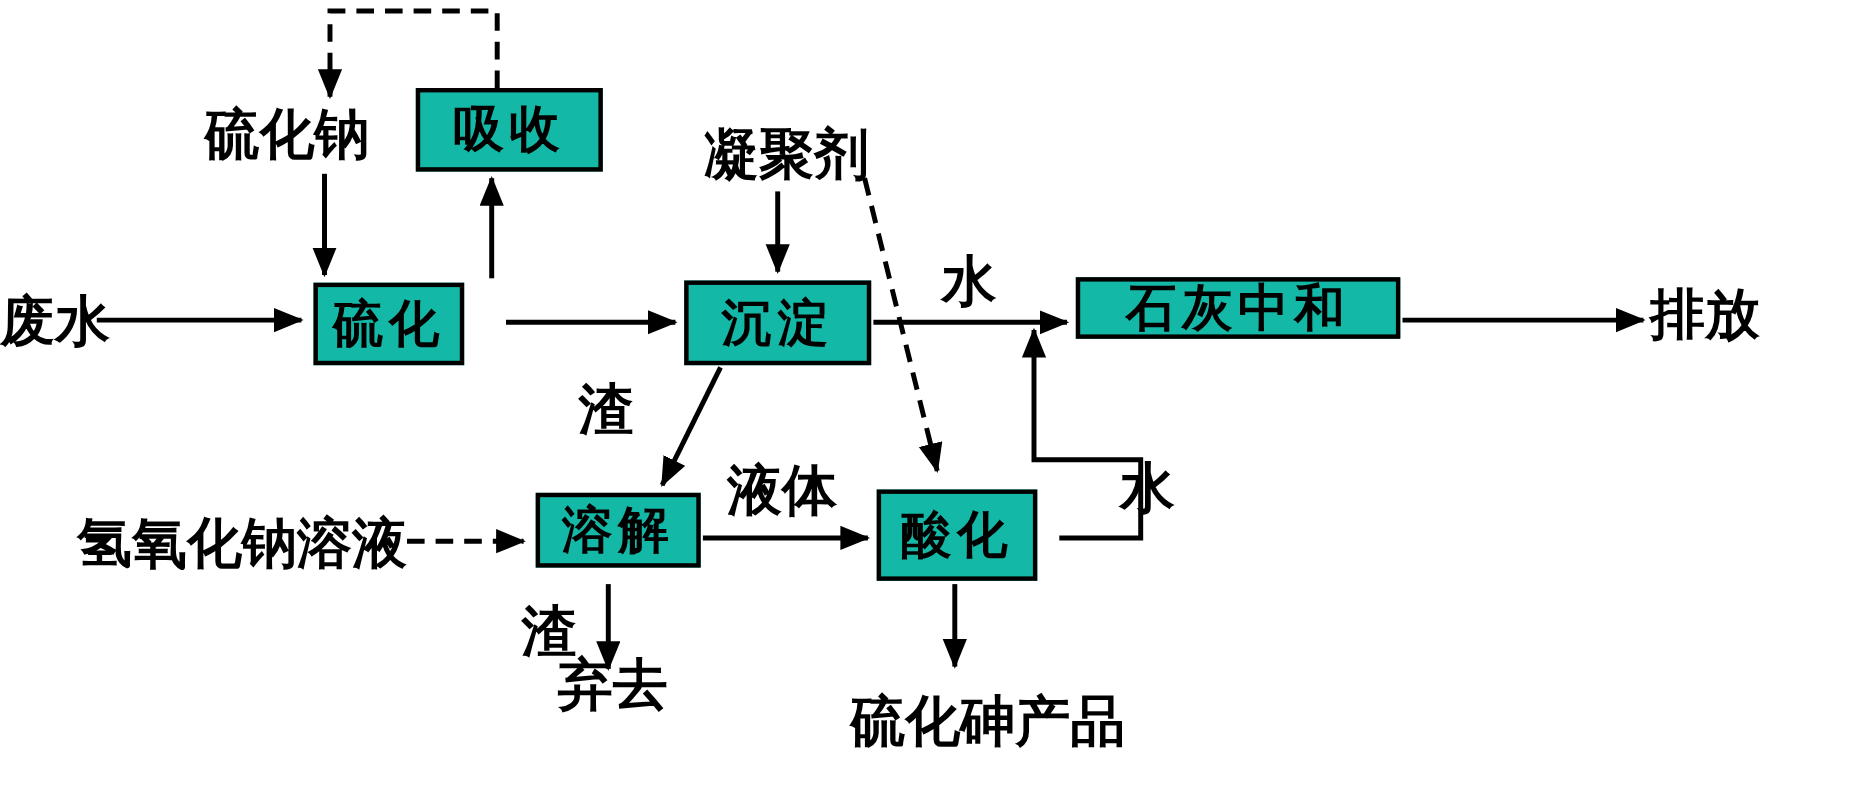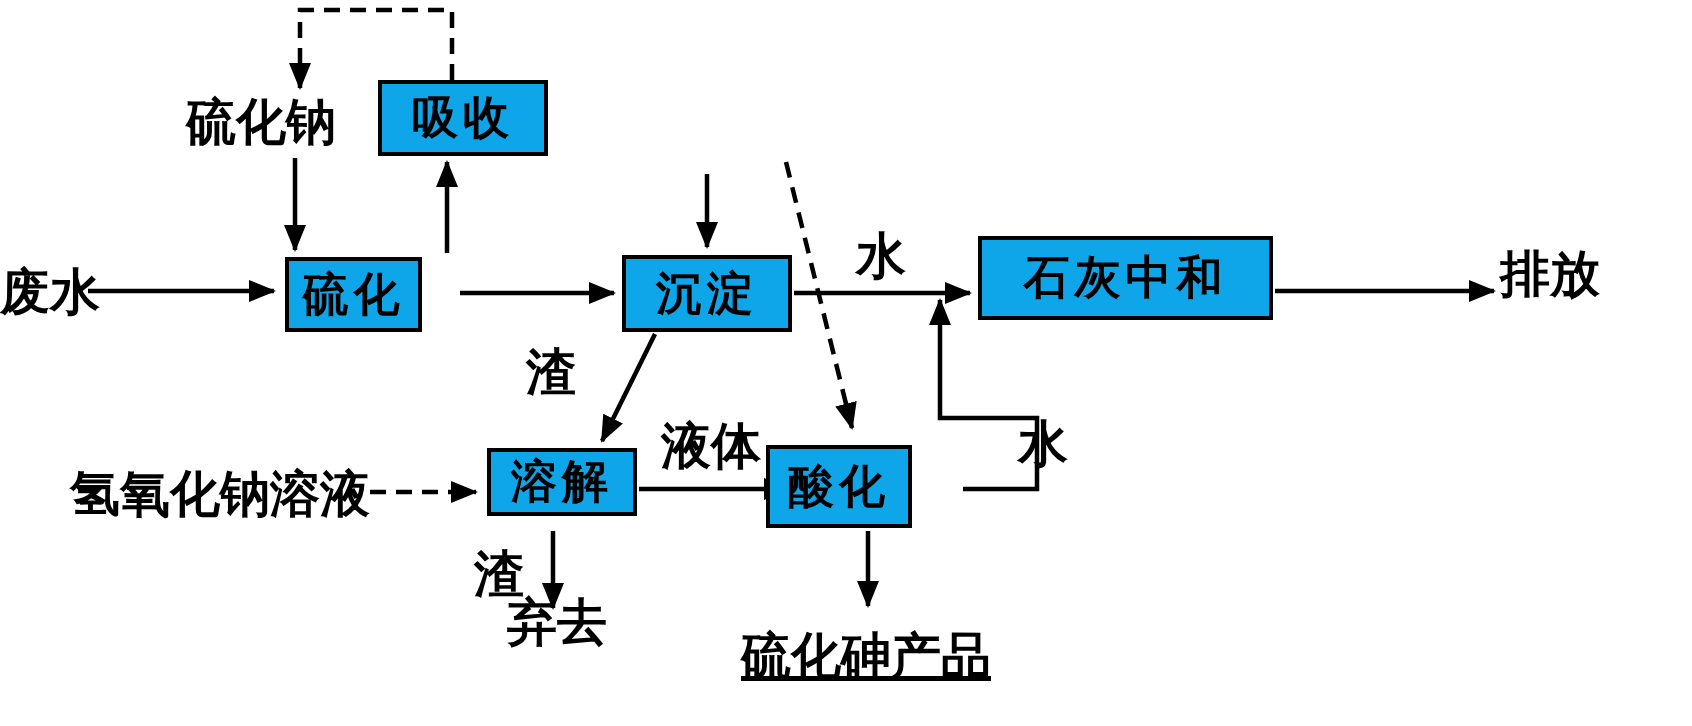--- a/index.html
+++ b/index.html
@@ -9,21 +9,21 @@
     position:relative;
     width:1692px;
     height:726px;
     background:#ffffff;
     overflow:hidden;
   }
   .layer { position:absolute; left:0; top:0; width:1692px; height:726px; }
   .node {
     position:absolute;
     border:4px solid #000000;
-    background:#0ea5e9;
+    background:#14b8a6;
     display:flex;
     align-items:center;
     justify-content:center;
     font-weight:bold;
     font-size:46px;
     color:#000000;
     letter-spacing:5px;
     white-space:nowrap;
     z-index:2;
   }
@@ -34,36 +34,36 @@
     color:#000000;
     text-align:center;
     white-space:nowrap;
     line-height:1.05;
     z-index:2;
   }
   
   .n-absorb      { left:378px;  top:80px;  width:170px; height:76px; }
   .n-sulfide     { left:285px;  top:257px; width:137px; height:75px; }
   .n-precipitate { left:622px;  top:255px; width:170px; height:77px; }
-  .n-lime        { left:978px;  top:236px; width:295px; height:84px; }
+  .n-lime        { left:978px;  top:252px; width:295px; height:56px; }
   .n-dissolve    { left:487px;  top:448px; width:150px; height:68px; }
-  .n-acidify     { left:766px;  top:445px; width:146px; height:83px; }
+  .n-acidify     { left:797px;  top:445px; width:146px; height:83px; }
   
   .l-wastewater  { left:0px;    top:266px; width:92px;  }
   .l-na2s        { left:176px;  top:96px;  width:170px; }
   .l-coagulant   { left:636px;  top:114px; width:158px; }
   .l-water-top   { left:854px;  top:230px; width:54px;  }
-  .l-discharge   { left:1500px; top:248px; width:98px;  }
+  .l-discharge   { left:1500px; top:265px; width:98px;font-family:Liberation Mono, monospace;  }
   .l-slag-top    { left:524px;  top:346px; width:54px;  }
   .l-liquid      { left:658px;  top:420px; width:106px; }
   .l-water-right { left:1016px; top:418px; width:54px;  }
   .l-naoh        { left:70px;   top:468px; width:298px; }
   .l-slag-bottom { left:472px;  top:548px; width:54px;  }
   .l-discard     { left:501px;  top:596px; width:112px; }
-  .l-product     { left:732px;  top:630px; width:268px;text-decoration:underline; }
+  .l-product     { left:764px;  top:630px; width:268px; }
 </style>
 </head>
 <body>
 
 <div class="canvas">
 
   <svg class="layer" viewBox="0 0 1692 726" width="1692" height="726" xmlns="http://www.w3.org/2000/svg">
     <defs>
       <marker id="ah" markerUnits="userSpaceOnUse" markerWidth="30" markerHeight="24" refX="25" refY="11" orient="auto">
         <path d="M0,0 L27,11 L0,22 Z" fill="#000000"></path>
@@ -95,20 +95,21 @@
 
   <div class="node n-absorb">吸收</div>
   <div class="node n-sulfide">硫化</div>
   <div class="node n-precipitate">沉淀</div>
   <div class="node n-lime">石灰中和</div>
   <div class="node n-dissolve">溶解</div>
   <div class="node n-acidify">酸化</div>
 
   <div class="lbl l-wastewater">废水</div>
   <div class="lbl l-na2s">硫化钠</div>
+  <div class="lbl l-coagulant">凝聚剂</div>
   <div class="lbl l-water-top">水</div>
   <div class="lbl l-discharge">排放</div>
   <div class="lbl l-slag-top">渣</div>
   <div class="lbl l-liquid">液体</div>
   <div class="lbl l-water-right">水</div>
   <div class="lbl l-naoh">氢氧化钠溶液</div>
   <div class="lbl l-slag-bottom">渣</div>
   <div class="lbl l-discard">弃去</div>
   <div class="lbl l-product">硫化砷产品</div>
 

